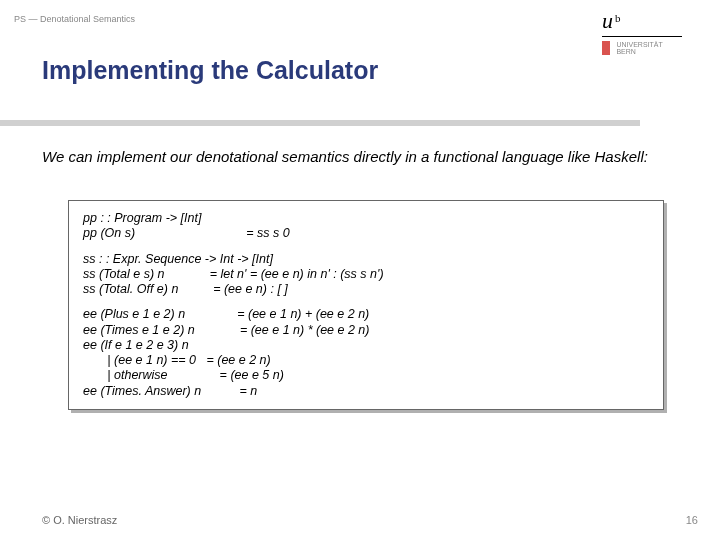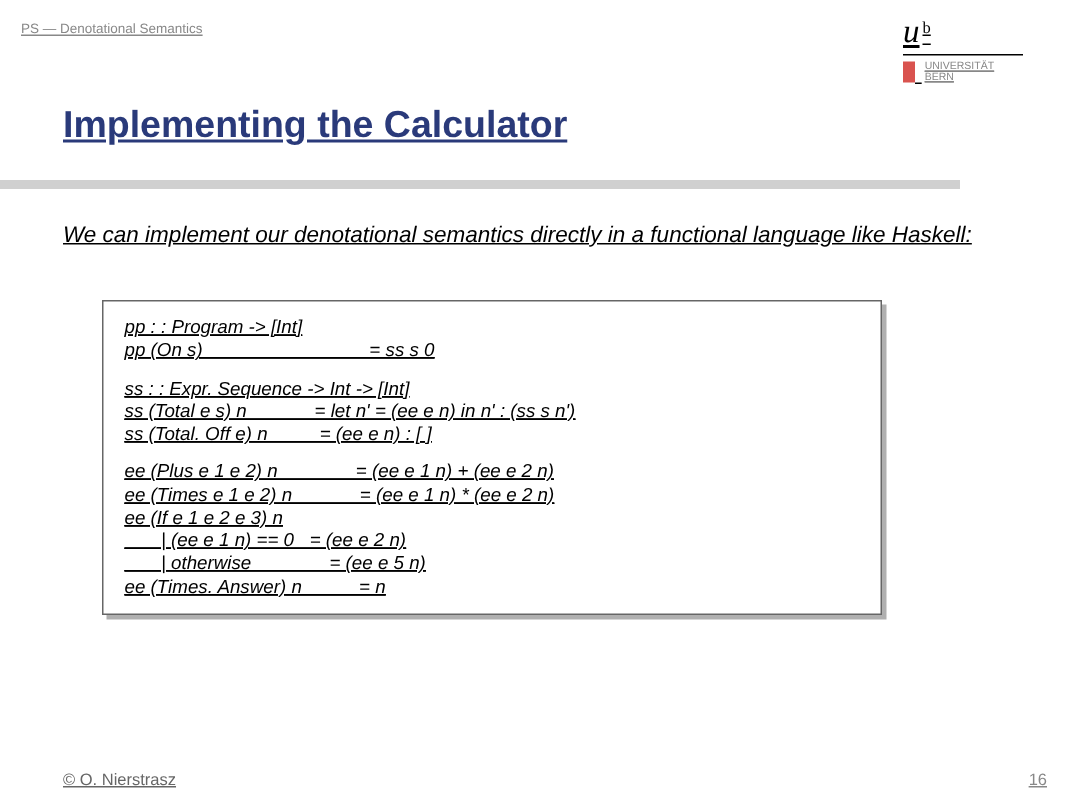--- a/index.html
+++ b/index.html
@@ -1,15 +1,15 @@
 <!DOCTYPE html>
 <html><head>
 <meta charset="utf-8">
 <style>
-  * { margin: 0; padding: 0; box-sizing: border-box; text-decoration: underline; }
+  * { margin: 0; padding: 0; box-sizing: border-box; }
   body {
     width: 720px;
     height: 540px;
     background: #ffffff;
     font-family: Arial, Helvetica, sans-serif;
     position: relative;
     overflow: hidden;
   }
   .header-label {
     position: absolute;
@@ -59,21 +59,20 @@
     margin-left: 2px;
     vertical-align: top;
   }
   .title {
     position: absolute;
     top: 56px;
     left: 42px;
     font-size: 25px;
     font-weight: bold;
     color: #2a3a7a;
-    margin-top: 13px;
   }
   .decor-line {
     position: absolute;
     top: 120px;
     left: 0;
     width: 640px;
     height: 6px;
     background: #d0d0d0;
   }
   .intro {
@@ -83,21 +82,21 @@
     right: 40px;
     font-size: 15px;
     font-style: italic;
     color: #000;
     line-height: 1.25;
   }
   .code-box {
     position: absolute;
     top: 200px;
     left: 68px;
-    width: 520px;
+    width: 596px;
     background: #ffffff;
     border: 1px solid #666;
     box-shadow: 3px 3px 0 #b0b0b0;
     padding: 10px 14px 10px 14px;
     font-size: 12.5px;
     font-style: italic;
     color: #000;
     line-height: 1.22;
   }
   .code-box .block { margin-bottom: 10px; }

